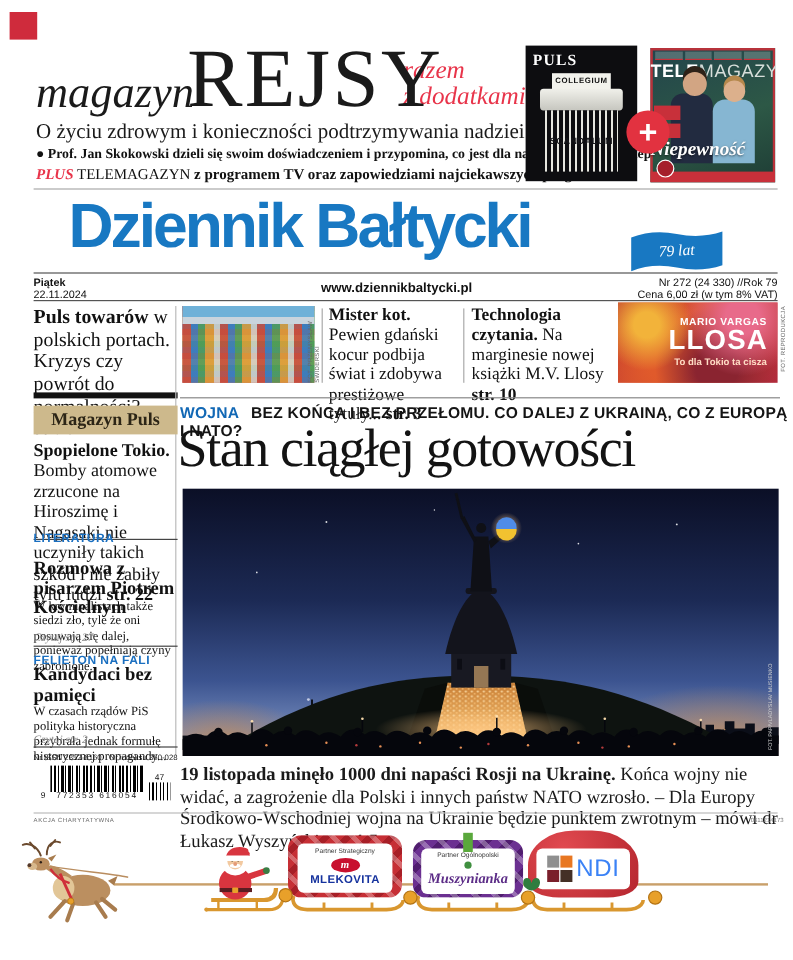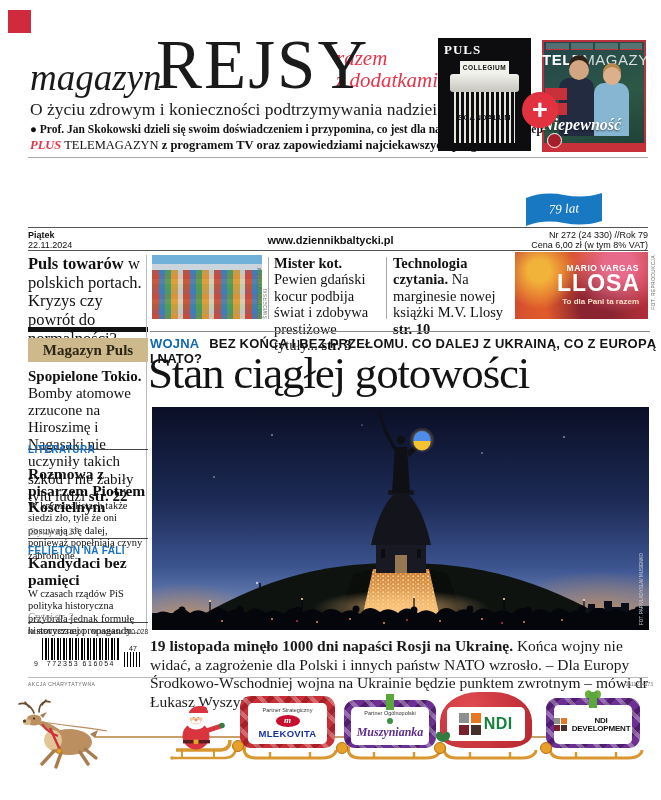--- a/index.html
+++ b/index.html
@@ -128,21 +128,21 @@
   .role{font-size:5.5px;color:#333;line-height:1}
   .mlk-oval{width:24px;height:12px;border-radius:50%;background:#c8102e;color:#fff;display:flex;align-items:center;justify-content:center;
             font-style:italic;font-weight:bold;font-size:9px;font-family:"Liberation Serif",serif;line-height:1}
   .mlk-name{font-size:9.5px;font-weight:800;color:#16339e;letter-spacing:.3px}
   .msz-name{font-family:Liberation Serif, serif;font-style:italic;font-weight:bold;font-size:12px;color:#5c2d87}
   .msz-crest{width:6px;height:6px;border-radius:50%;background:#3f8f3f}
   .ndi-logo{display:grid;grid-template-columns:repeat(2,10px);grid-auto-rows:10px;gap:1.5px}
   .ndi-logo div{width:10px;height:10px}
   .ndi-logo.small{grid-template-columns:repeat(2,6px);grid-auto-rows:6px;gap:1px}
   .ndi-logo.small div{width:6px;height:6px}
-  .ndi-name{font-weight:700;font-size:16px;color:#15803d;letter-spacing:.5px;line-height:1}
+  .ndi-name{font-weight:400;font-size:20px;color:#3b82f6;letter-spacing:.5px;line-height:1}
   .ndidev-name{font-weight:800;font-size:8px;color:#131313;letter-spacing:-.2px;line-height:1}
   .ndi-row{display:flex;align-items:center;gap:3px}
   .runner{position:absolute;left:0;right:0;bottom:0;height:16px}
   .bell{position:absolute;width:10px;height:10px;border-radius:50%;background:#e8a02a;border:1px solid #b37314;z-index:3}
   .ribbon-v{position:absolute;left:50%;top:-6px;width:8px;height:16px;margin-left:-4px;background:#5aa83c;z-index:2}
 </style>
 </head>
 <body>
 
 <div id="page">
@@ -186,20 +186,21 @@
     <div class="tele-woman"></div>
     <div class="tele-redbox" style="top:48px"></div>
     <div class="tele-redbox" style="top:63px"></div>
     <div class="tele-headline">Niepewność</div>
     <div class="tele-bottom"></div>
     <div class="tele-vod"></div>
   </div>
 
   <div class="hr" style="left:28px;top:157px;width:620px;background:#aaa"></div>
 
+  <div class="abs masthead">Dziennik Bałtycki</div>
   <svg class="abs flag" width="80" height="44" viewBox="0 0 80 44">
     <path d="M2,8 Q20,1 40,5 Q60,9 78,3 L78,31 Q60,37 40,33 Q20,29 2,36 Z" fill="#1878c2"></path>
     <text x="40" y="23" text-anchor="middle" font-size="13" fill="#fff" font-style="italic" font-family="Liberation Serif, serif" transform="rotate(-3 40 22)">79 lat</text>
   </svg>
 
   <div class="hr" style="left:28px;top:227px;width:620px;background:#555"></div>
   <div class="abs dl dl-left">
     <div class="b">Piątek</div>
     <div>22.11.2024</div>
   </div>
@@ -226,21 +227,21 @@
   </div>
   <div class="vr" style="left:386px;top:257px;height:62px"></div>
   <div class="abs teaser t3">
     <span class="b">Technologia czytania.</span>
     <span>Na marginesie nowej książki M.V. Llosy</span><br>
     <span class="t-page">str. 10</span>
   </div>
   <div class="abs bookad">
     <div class="ba-a1">MARIO VARGAS</div>
     <div class="ba-a2">LLOSA</div>
-    <div class="ba-t">To dla Pani ta razem</div>
+    <div class="ba-t">To dla Tokio ta cisza</div>
   </div>
   <span class="abs vcredit" style="left:650px;top:255px">FOT. REPRODUKCJA</span>
 
   <div class="abs black-bar"></div>
   <div class="vr" style="left:146px;top:255px;height:375px;background:#bbb"></div>
 
   <div class="abs puls-bar">Magazyn Puls</div>
 
   <div class="abs side side-art" style="top:368px">
     <span class="b">Spopielone Tokio.</span>
@@ -516,38 +517,15 @@
         <circle cx="4" cy="2" r="2" fill="#d9972f"></circle>
         <path d="M30,12 V6 M70,12 V6" stroke="#d9972f" stroke-width="2.4"></path>
       </svg>
       <svg class="abs" style="left:-6px;top:36px" width="20" height="16" viewBox="0 0 20 16">
         <path d="M3,11 C-1,3 8,1 9,8 C10,1 19,3 15,11 C11,15 7,15 3,11 Z" fill="#2f7d3f"></path>
       </svg>
     </div>
 
     <div class="bell" style="left:540px;top:52px"></div>
 
-    <div class="sled" style="left:546px;top:8px;width:94px;height:64px">
-      <div class="ribbon-v"></div>
-      <svg class="abs" style="left:50%;top:-12px;margin-left:-11px" width="22" height="14" viewBox="0 0 22 14">
-        <path d="M4,12 C0,4 9,1 11,9 C13,1 22,4 18,12 Z" fill="#6cae3e"></path>
-      </svg>
-      <div class="sled-shape plaid-purple"></div>
-      <div class="panel">
-        <div class="ndi-row">
-          <div class="ndi-logo small">
-            <div style="background:#8f8f8f"></div>
-              <div style="background:#e87722"></div>
-            <div style="background:#7a1f2b"></div>
-              <div style="background:#443026"></div>
-          </div>
-          <div class="ndidev-name">NDI DEVELOPMENT</div>
-        </div>
-      </div>
-      <svg class="runner" viewBox="0 0 100 16" preserveAspectRatio="none">
-        <path d="M96,4 C96,4 96,12 82,12 H16 Q4,12 4,2" stroke="#d9972f" stroke-width="3" fill="none"></path>
-        <circle cx="4" cy="2" r="2" fill="#d9972f"></circle>
-        <path d="M30,12 V6 M70,12 V6" stroke="#d9972f" stroke-width="2.4"></path>
-      </svg>
-    </div>
   </div>
 
 </div>
 
 </body></html>

